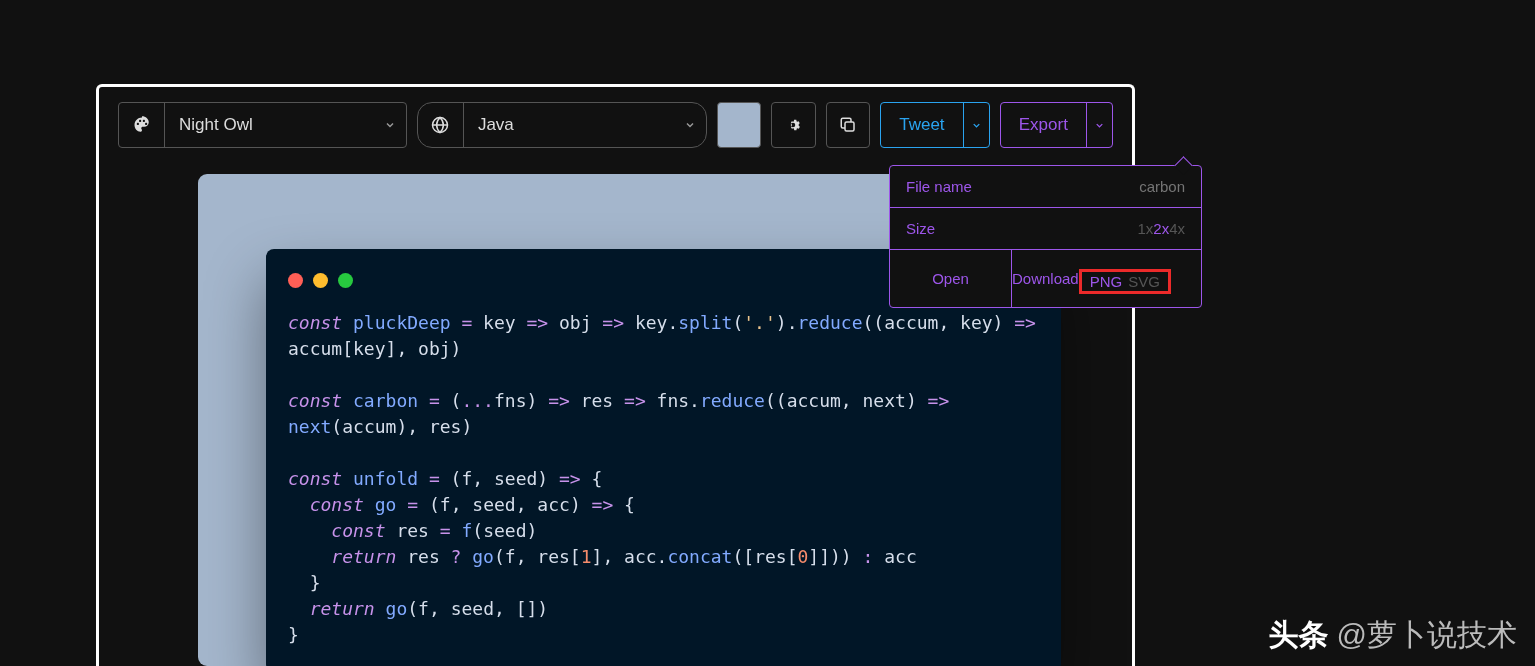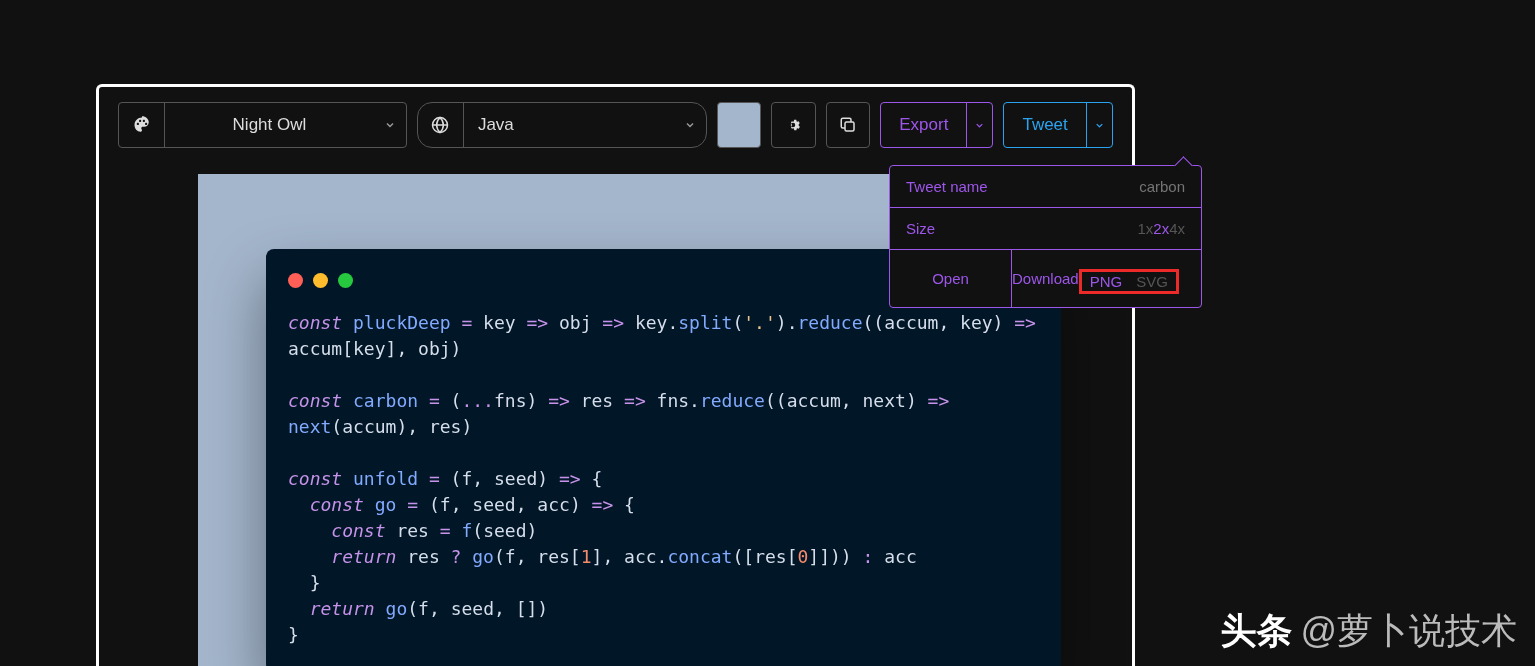--- a/index.html
+++ b/index.html
@@ -51,21 +51,21 @@
   font-size: 17px;
   color: #ddd;
 }
 .select .chev {
   width: 32px;
   display: flex;
   align-items: center;
   justify-content: center;
   color: #999;
 }
-.select.theme { width: 299px; text-align: center; }
+.select.theme { width: 299px; }
 .select.lang  { width: 300px; border-radius: 15px; }
 .swatch {
   width: 46px;
   height: 46px;
   background: #a4b6cc;
   border: 1px solid #555;
   border-radius: 4px;
 }
 .iconbtn {
   width: 46px;
@@ -107,20 +107,21 @@
 .split.export .main, .split.export .side { color: #9d56ea; }
 .split.export .side { border-left: 1px solid #9d56ea; }
 
 .stage {
   position: absolute;
   left: 198px;
   top: 174px;
   width: 862px;
   height: 492px;
   background: #a4b6cc;
+  border-radius: 9px;
 }
 .card {
   position: absolute;
   left: 68px;
   top: 75px;
   width: 795px;
   background: #011627;
   border-radius: 8px;
   padding: 24px 22px;
   font-family: "SF Mono", Menlo, Consolas, monospace;
@@ -194,35 +195,35 @@
 }
 .popover .download {
   flex: 1;
   display: flex;
   align-items: center;
   padding: 10px 0;
   color: #9d56ea;
 }
 .popover .fmt {
   display: flex;
-  gap: 14px;
+  gap: 6px;
   align-items: center;
   border: 3px solid #ec2a2a;
   padding: 1px 8px;
   margin-top: 6px;
 }
 .popover .fmt span { cursor: pointer; }
 .popover .fmt .png { color: #9d56ea; }
 .popover .fmt .svg { color: #555; }
 
 .watermark {
   position: absolute;
   right: 18px;
   bottom: 10px;
-  font-size: 36px;
+  font-size: 30px;
   color: #bbb;
   display: flex;
   align-items: center;
   gap: 8px;
 }
 .watermark b { color: #fff; font-weight: 700; }
 
 svg { display:block; }
 </style>
 </head>
@@ -267,33 +268,33 @@
         </svg>
     </button>
 
     <button class="iconbtn">
       <svg width="18" height="18" viewBox="0 0 24 24" fill="none" stroke="#ddd" stroke-width="2">
           <rect x="8" y="8" width="12" height="12" rx="2"></rect>
           <path d="M16 8V5a2 2 0 00-2-2H5a2 2 0 00-2 2v9a2 2 0 002 2h3"></path>
         </svg>
     </button>
 
+    <div class="split tweet">
+      <div class="main">Tweet</div>
+      <div class="side">
+        <svg width="11" height="11" viewBox="0 0 24 24" fill="none" stroke="#2aa3ef" stroke-width="3">
+            <path d="M6 9l6 6 6-6"></path>
+          </svg>
+      </div>
+    </div>
+
     <div class="split export">
       <div class="main">Export</div>
       <div class="side">
         <svg width="11" height="11" viewBox="0 0 24 24" fill="none" stroke="#9d56ea" stroke-width="3">
-            <path d="M6 9l6 6 6-6"></path>
-          </svg>
-      </div>
-    </div>
-
-    <div class="split tweet">
-      <div class="main">Tweet</div>
-      <div class="side">
-        <svg width="11" height="11" viewBox="0 0 24 24" fill="none" stroke="#2aa3ef" stroke-width="3">
             <path d="M6 9l6 6 6-6"></path>
           </svg>
       </div>
     </div>
   </div>
 </div>
 
 <div class="stage">
   <div class="card">
     <div class="traffic">
@@ -312,21 +313,21 @@
     <span class="kw">const</span> <span class="pn">res</span> <span class="op">=</span> <span class="fn">f</span>(<span class="pn">seed</span>)
     <span class="kw">return</span> <span class="pn">res</span> <span class="op">?</span> <span class="fn">go</span>(<span class="pn">f</span>, <span class="pn">res</span>[<span class="nm">1</span>], <span class="pn">acc</span>.<span class="fn">concat</span>([<span class="pn">res</span>[<span class="nm">0</span>]])) <span class="op">:</span> <span class="pn">acc</span>
   }
   <span class="kw">return</span> <span class="fn">go</span>(<span class="pn">f</span>, <span class="pn">seed</span>, [])
 }</div>
   </div>
 </div>
 
 <div class="popover">
   <div class="row">
-    <div class="rlabel">Tweet name</div>
+    <div class="rlabel">File name</div>
     <input placeholder="carbon" style="">
   </div>
   <div class="row">
     <div class="rlabel">Size</div>
     <div class="sizes">
       <span>1x</span>
       <span class="active">2x</span>
       <span>4x</span>
     </div>
   </div>

